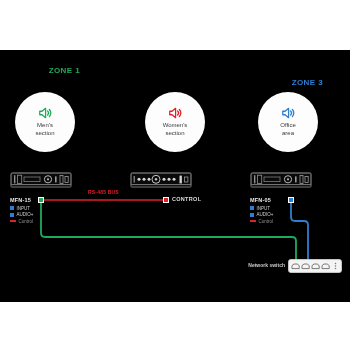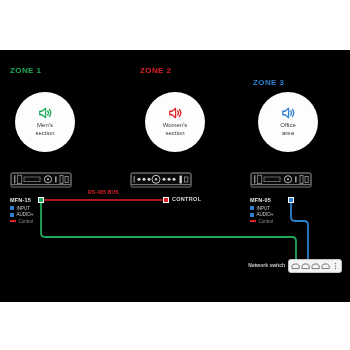--- a/index.html
+++ b/index.html
@@ -32,21 +32,21 @@
     overflow: hidden;
   }
 
   
   .zone-title {
     position: absolute;
     font-size: 8px;
     font-weight: bold;
     letter-spacing: 0.4px;
     white-space: nowrap;
-    text-align: left;
+    text-align: right;
     width: 70px;
   }
   #zone-title-1 { left: 10px;  top: 16px; color: #1faa5a; }
   #zone-title-2 { left: 140px; top: 16px; color: #e02028; }
   #zone-title-3 { left: 253px; top: 16px; color: #2e7fd0; margin-top: 12px; }
 
   
   .bubble {
     position: absolute;
     width: 60px;
@@ -194,21 +194,20 @@
   }
 </style>
 </head>
 <body>
 
 <div id="canvas">
 
   <div id="stage">
 
     <div class="zone-title" id="zone-title-1">ZONE 1</div>
-    <div class="zone-title" id="zone-title-2">ZONE 2</div>
     <div class="zone-title" id="zone-title-3">ZONE 3</div>
 
     <div class="bubble" id="bubble-1">
       <span class="spk">
         <svg width="14" height="12" viewBox="0 0 24 20">
           <path d="M3 7 h4 L13 2 v16 L7 13 H3 Z" fill="none" stroke="#1faa5a" stroke-width="2.2" stroke-linejoin="round"></path>
           <path d="M16.5 6.5 a5 5 0 0 1 0 7" fill="none" stroke="#1faa5a" stroke-width="2.2" stroke-linecap="round"></path>
           <path d="M19.5 4 a8.5 8.5 0 0 1 0 12" fill="none" stroke="#1faa5a" stroke-width="2.2" stroke-linecap="round"></path>
         </svg>
       </span>

